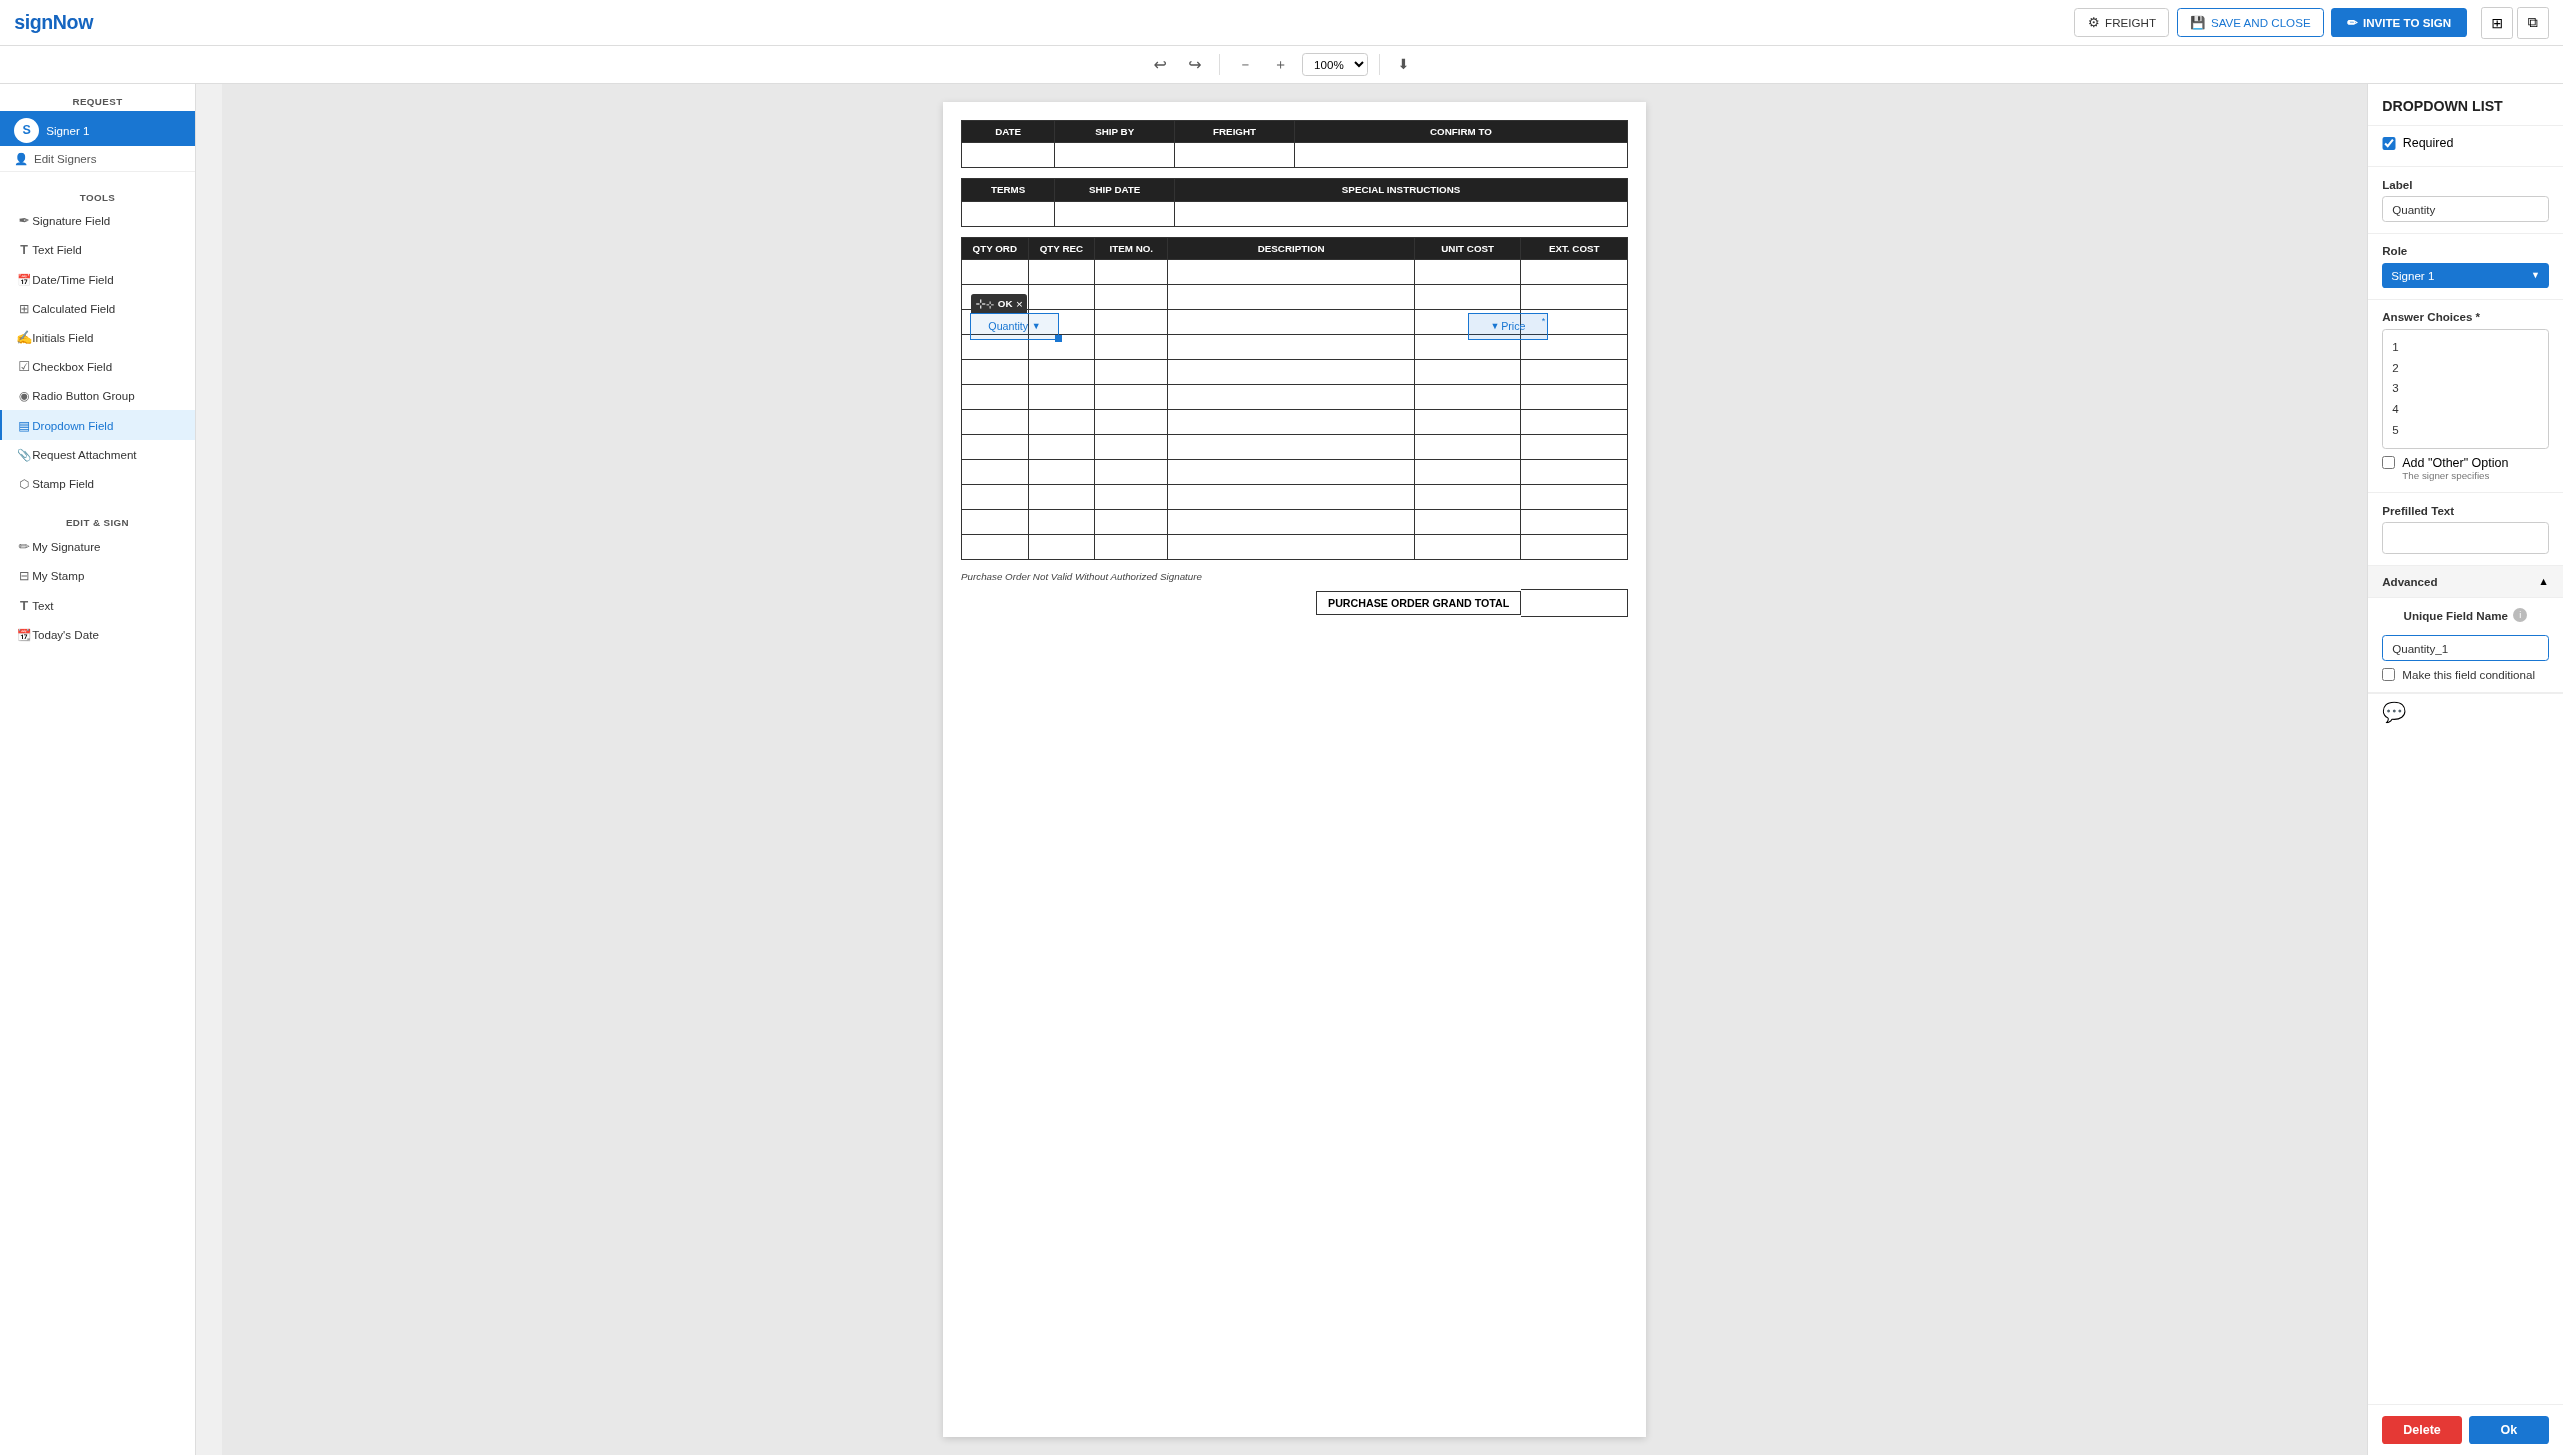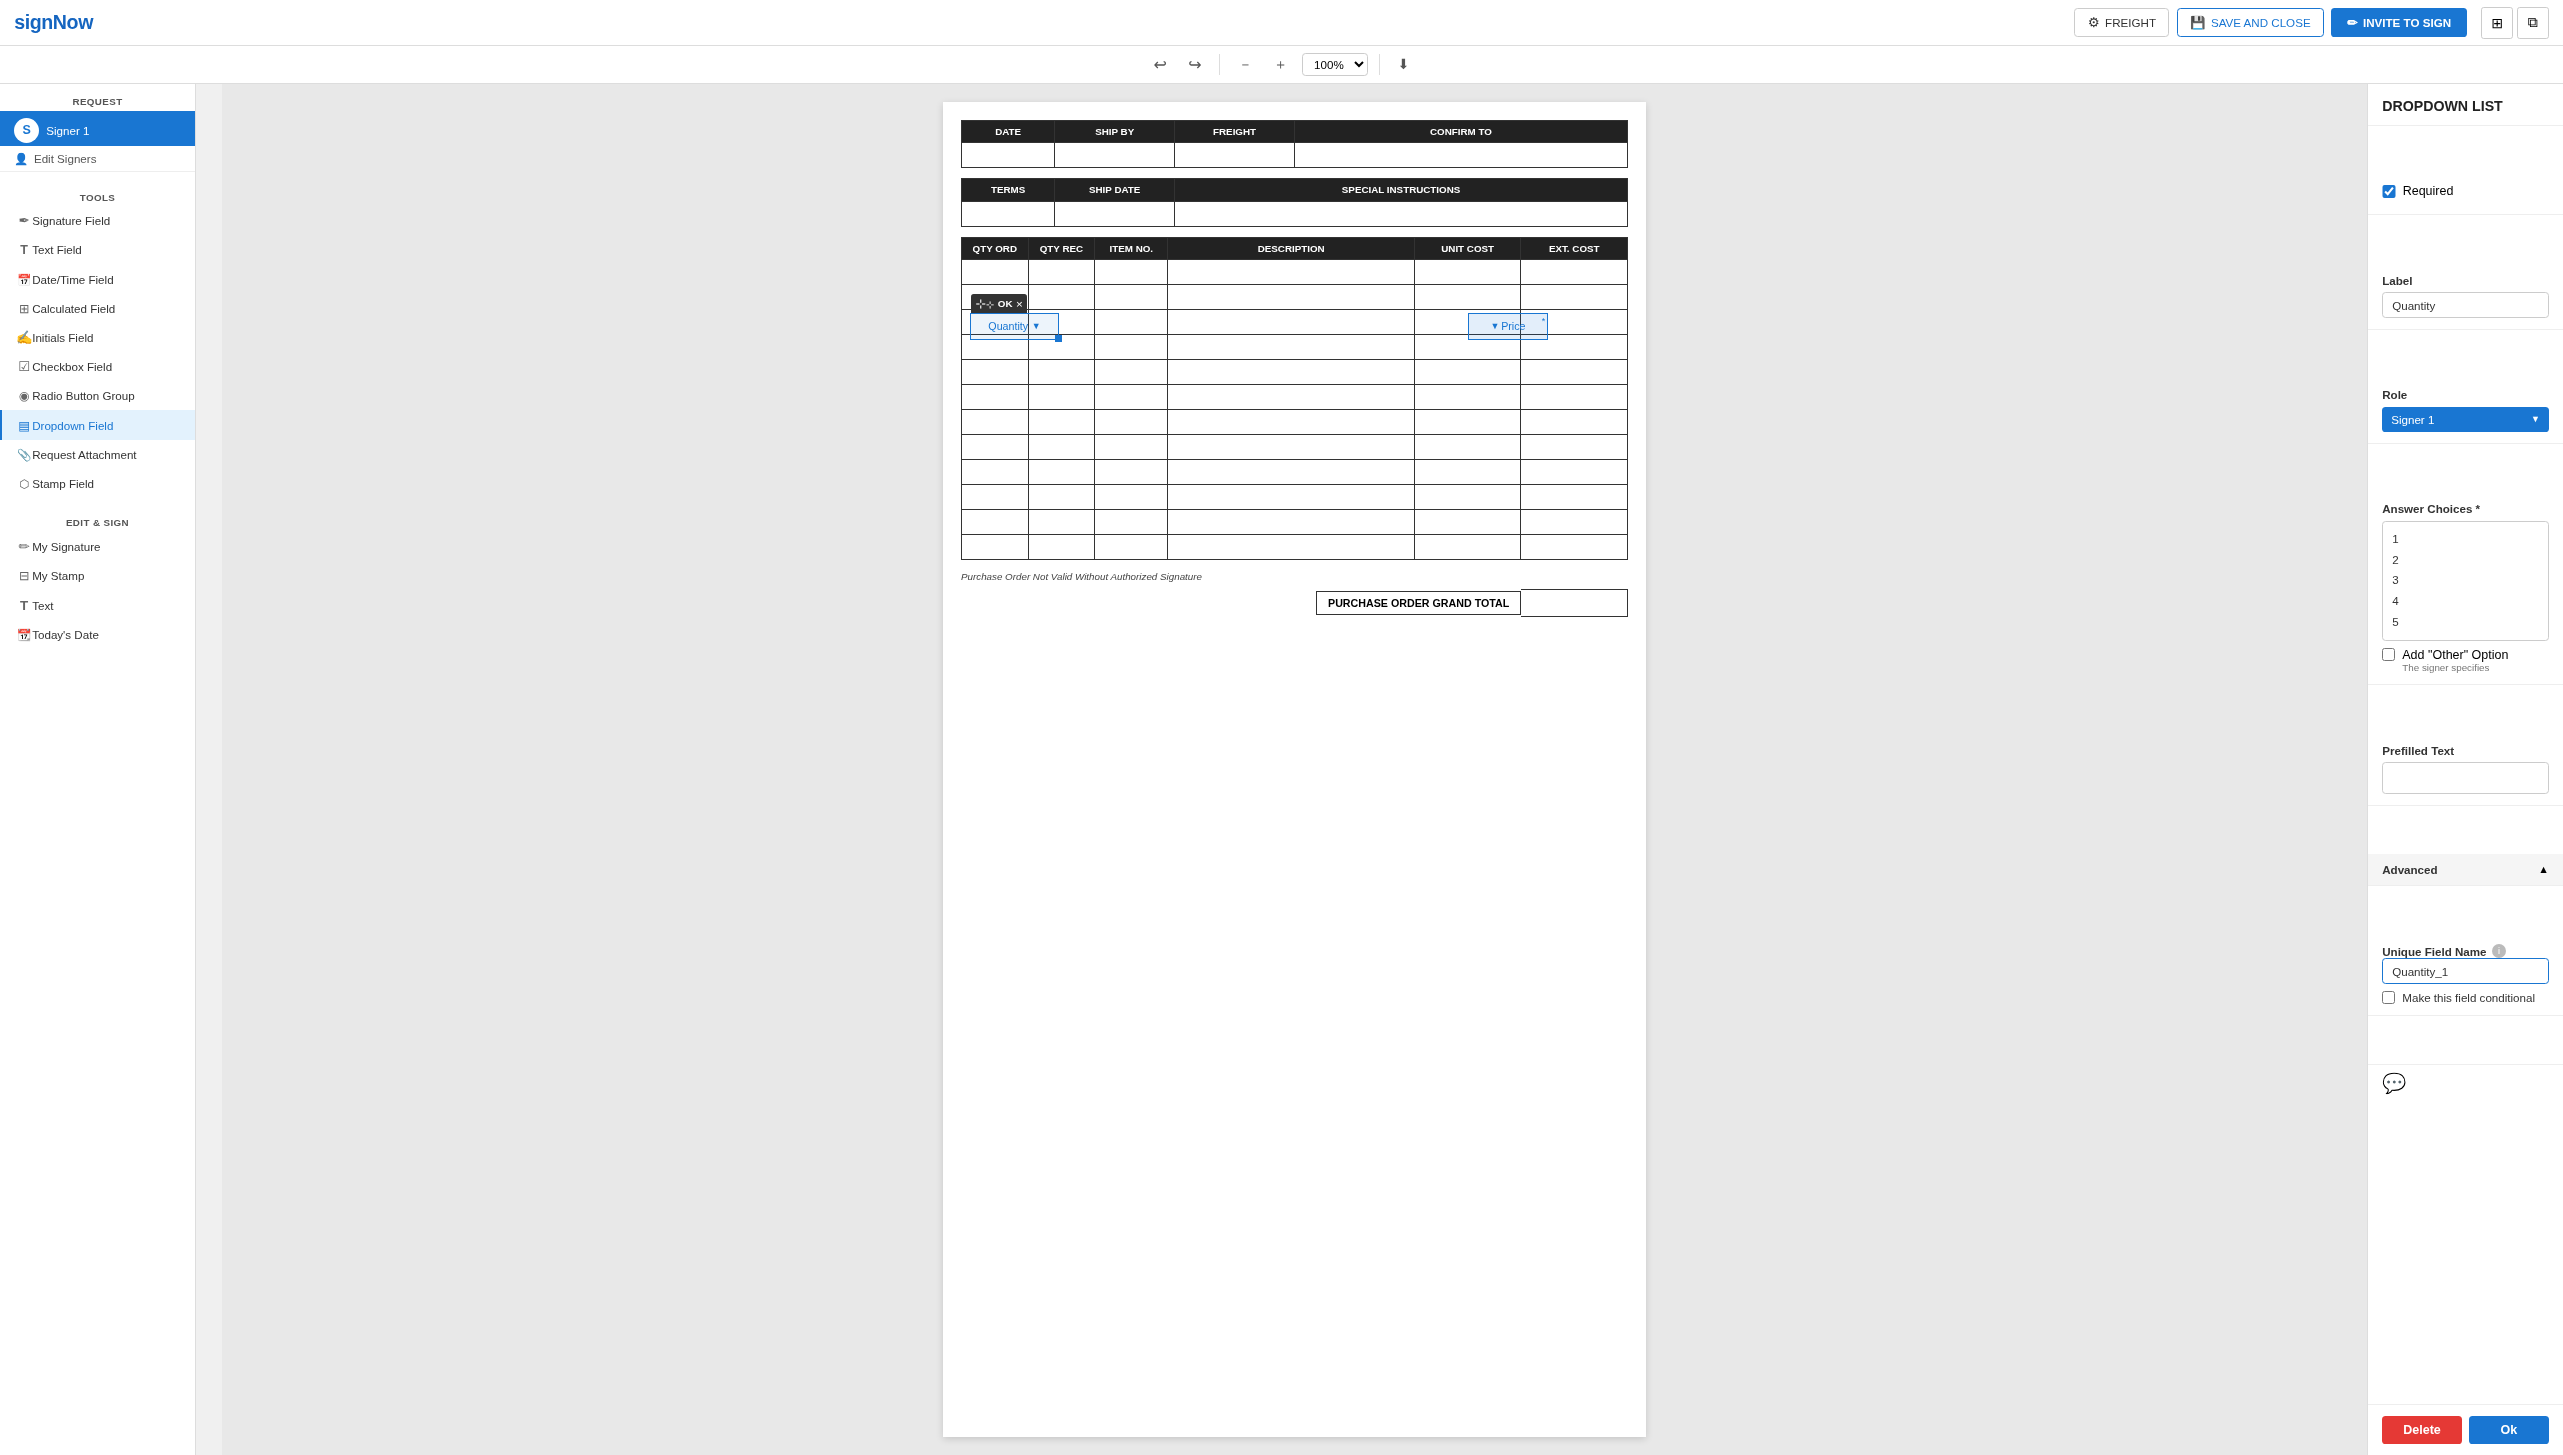--- a/index.html
+++ b/index.html
@@ -66,42 +66,42 @@
     .checkbox-row input[type=checkbox] { accent-color: #1976d2; width: 13.4px; height: 13.4px; }
     .role-select { width: 100%; background: #1976d2; color: #fff; border: none; border-radius: 3.6px; padding: 6.2px 9px; font-size: 11.6px; cursor: pointer; appearance: none; -webkit-appearance: none; }
     .role-select-wrap { position: relative; }
     .role-select-wrap::after { content: '▼'; position: absolute; right: 9px; top: 50%; transform: translateY(-50%); color: #fff; font-size: 9px; pointer-events: none; }
     .answer-choices-box { border: 0.9px solid #ccc; border-radius: 3.6px; padding: 7.1px 9px; font-size: 11.6px; color: #333; min-height: 107px; line-height: 1.8; }
     .add-other-row { display: flex; align-items: flex-start; gap: 7.1px; margin-top: 7.1px; }
     .prefilled-input { width: 100%; border: 0.9px solid #ccc; border-radius: 3.6px; padding: 5.3px 9px; font-size: 11.6px; min-height: 32px; }
     .advanced-header { display: flex; align-items: center; justify-content: space-between; padding: 9px 14.2px; background: #f5f5f5; cursor: pointer; border-bottom: 0.9px solid #eee; }
     .advanced-title { font-size: 11.6px; font-weight: 600; color: #333; }
     .advanced-content { padding: 10.7px 14.2px; border-bottom: 0.9px solid #eee; }
-    .unique-field-row { display: flex; align-items: center; gap: 5.3px; margin-bottom: 0; }
+    .unique-field-row { display: flex; align-items: center; gap: 5.3px; margin-bottom: 13px; justify-content: center; }
     .unique-field-label { font-size: 11.6px; font-weight: 600; color: #333; }
     .info-icon { width: 14.2px; height: 14.2px; background: #bbb; border-radius: 50%; display: inline-flex; align-items: center; justify-content: center; font-size: 9px; color: #fff; cursor: pointer; }
     .unique-input { width: 100%; border: 1.8px solid #1976d2; border-radius: 3.6px; padding: 5.3px 9px; font-size: 11.6px; color: #333; outline: none; }
     .conditional-row { display: flex; align-items: center; gap: 7.1px; margin-top: 7.1px; }
     .conditional-label { font-size: 11.6px; color: #333; }
 
     
     .panel-bottom { padding: 10.7px 14.2px; display: flex; gap: 7.1px; border-top: 0.9px solid #eee; margin-top: auto; }
     .btn-delete { flex: 1; background: #e53935; color: #fff; border: none; border-radius: 3.6px; padding: 7.1px 0; font-size: 12.5px; font-weight: 600; cursor: pointer; }
     .btn-ok { flex: 1; background: #1976d2; color: #fff; border: none; border-radius: 3.6px; padding: 7.1px 0; font-size: 12.5px; font-weight: 600; cursor: pointer; }
 
     
     .chat-icon-bar { display: flex; align-items: center; justify-content: flex-start; padding: 7.1px 14.2px; border-top: 0.9px solid #eee; }
 
     
     .doc-footer { font-size: 9.8px; font-style: italic; color: #444; margin-top: 5.3px; }
     .grand-total-row { display: flex; align-items: center; justify-content: flex-end; margin-top: 7.1px; gap: 0; }
     .grand-total-label { font-size: 10.7px; font-weight: 700; padding: 5.3px 10.7px; border: 0.9px solid #333; text-transform: uppercase; }
     .grand-total-box { width: 107px; height: 28.5px; border: 0.9px solid #333; border-left: none; }
 
-    .panel-scroll { display: flex; flex-direction: column; height: 100%; gap: 48px; }
+    .panel-scroll { display: flex; flex-direction: column; height: 100%; }
 
     
     .icon-signature::before { content: '✒'; }
     .icon-text::before { content: 'T'; font-weight: 700; font-size: 12.5px; }
     .icon-datetime::before { content: '📅'; font-size: 11.6px; }
     .icon-calculated::before { content: '⊞'; font-size: 12.5px; }
     .icon-initials::before { content: '✍'; }
     .icon-checkbox::before { content: '☑'; font-size: 13.4px; }
     .icon-radio::before { content: '◉'; font-size: 12.5px; }
     .icon-dropdown::before { content: '▤'; font-size: 12.5px; }

